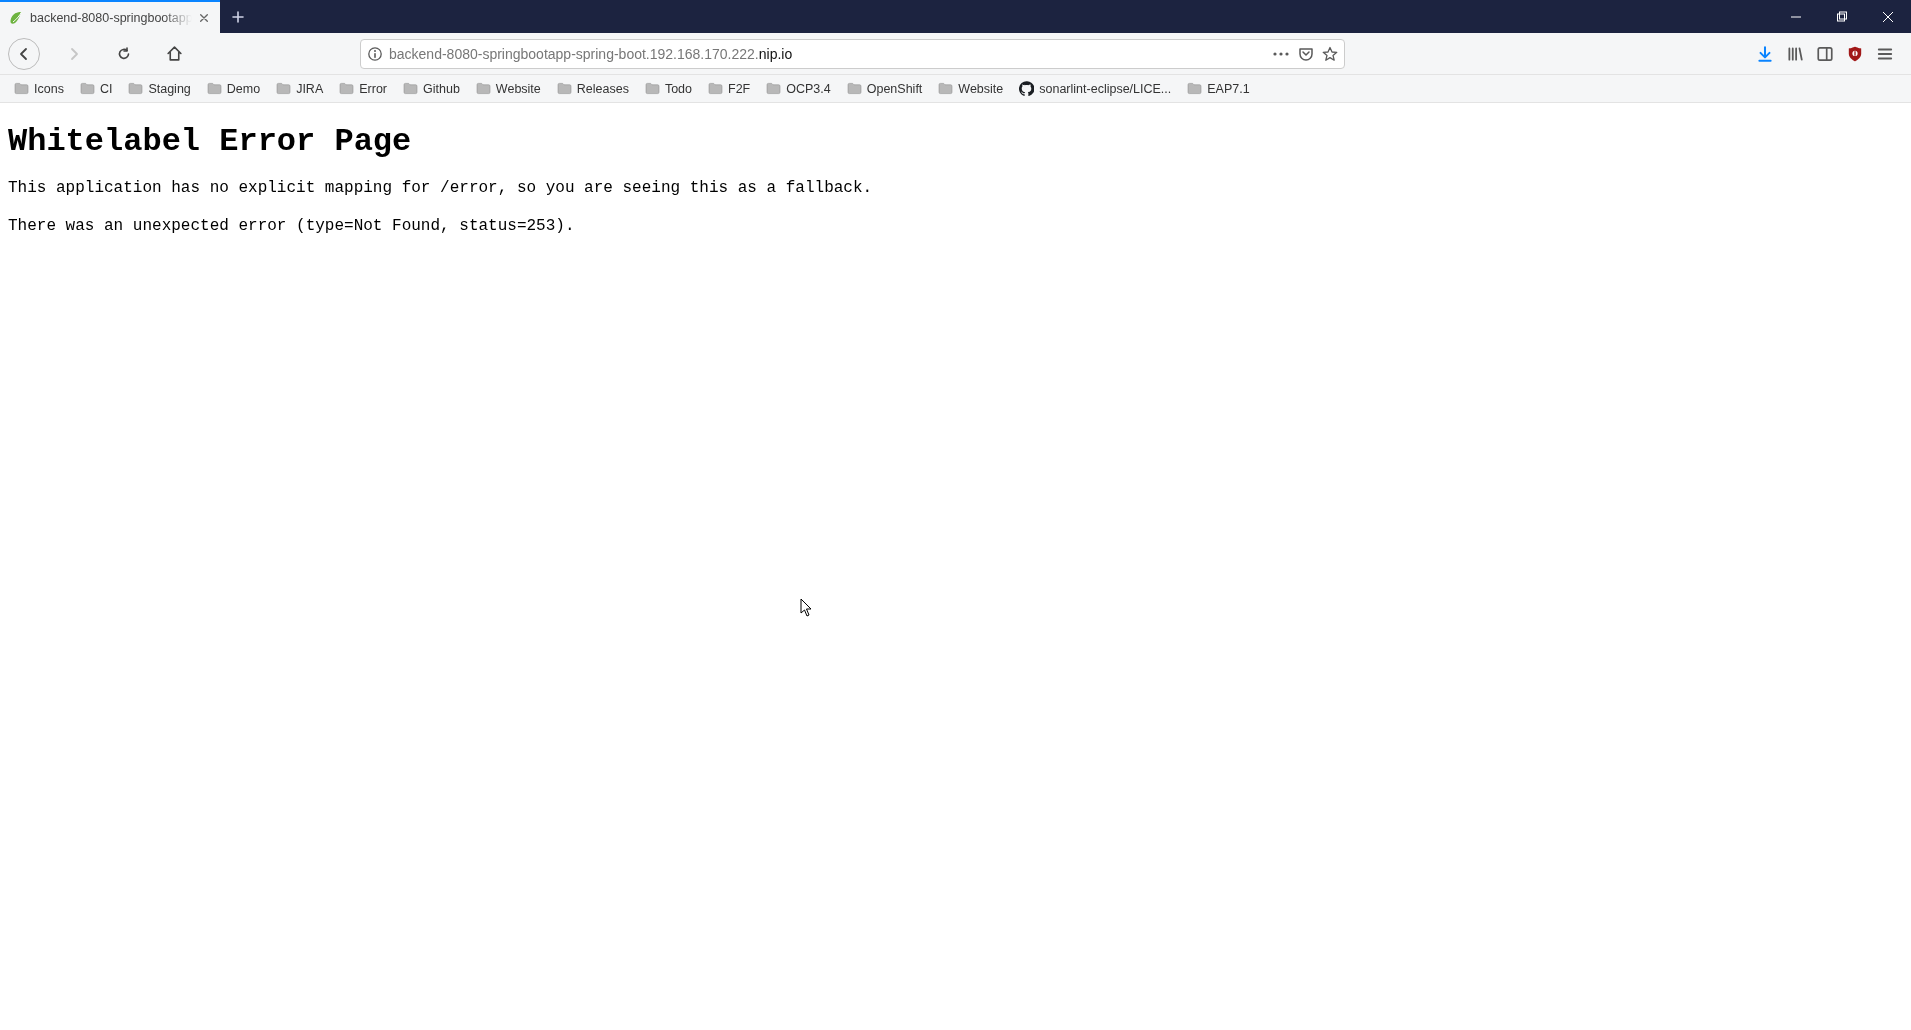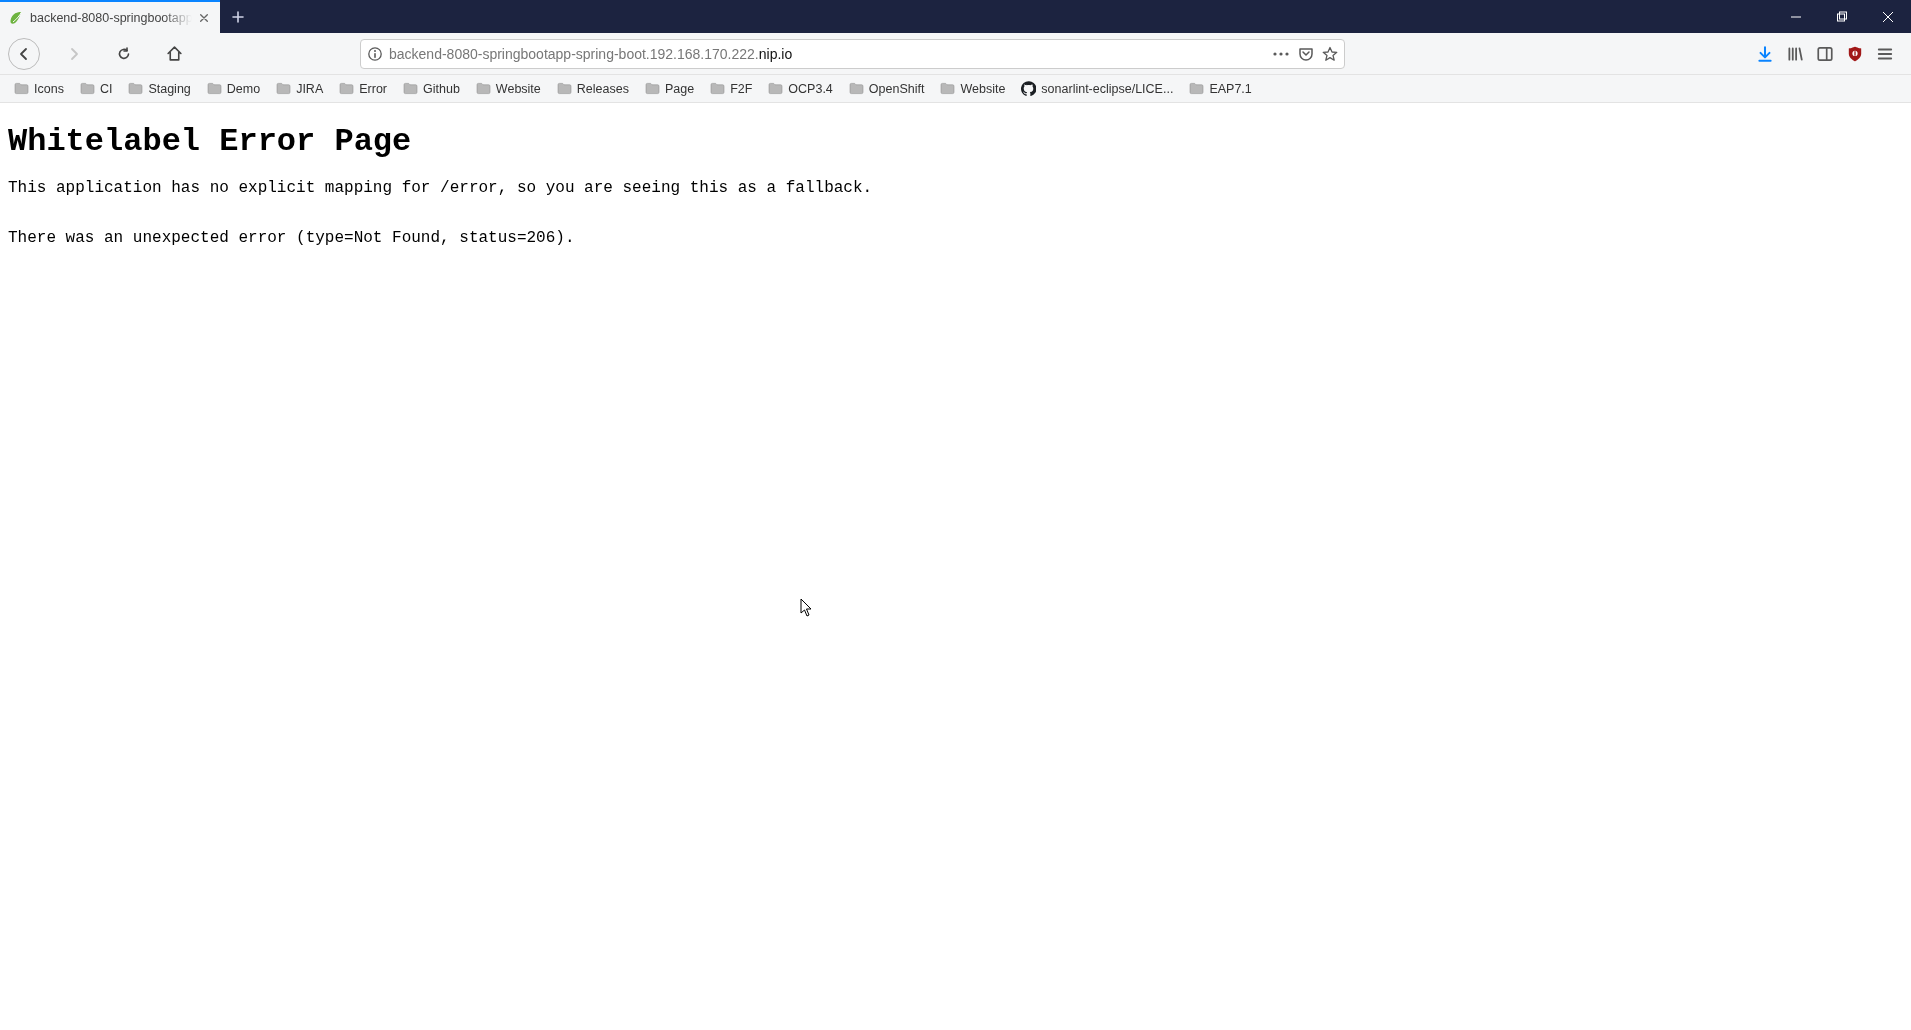--- a/index.html
+++ b/index.html
@@ -36,21 +36,21 @@
 
   
   .bookmarks { height: 28px; background:#f5f6f7; border-bottom:1px solid #e3e3e3; display:flex; align-items:center; padding: 0 8px; gap:4px; font-size:12.5px;}
   .bm { display:inline-flex; align-items:center; gap:5px; padding:2px 6px; border-radius:3px; color:#333; cursor:pointer; white-space:nowrap;text-align:right;}
   .folder-ico { width:15px; height:13px; }
   .gh-ico { width:15px; height:15px; }
 
   
   .content { flex:1; overflow:auto; padding: 8px; font-family: Liberation Mono, monospace; color:#000;}
   .content h1 { font-size: 32px; margin: 12px 0 18px 0; font-weight:bold;}
-  .content p { font-size:16px; margin: 0 0 28px 0; line-height:1.35;}
+  .content p { font-size:16px; margin: 0 0 16px 0; line-height:1.35;}
   .content .line { font-size:16px; line-height:1.35;}
 
   
   .cursor { position:fixed; left:800px; top:598px; width:14px; height:21px; pointer-events:none; z-index:9999;}
 
   svg { display:block; }
 </style>
 </head>
 <body>
 
@@ -261,21 +261,21 @@
           </svg>
         </span>
         <span>Releases</span>
       </span>
       <span class="bm">
         <span>
           <svg class="folder-ico" viewBox="0 0 16 14">
             <path d="M1 3 A1.5 1.5 0 0 1 2.5 1.5 H6 L7.5 3 H13.5 A1.5 1.5 0 0 1 15 4.5 V11 A1.5 1.5 0 0 1 13.5 12.5 H2.5 A1.5 1.5 0 0 1 1 11 Z" fill="#b8b8b8" stroke="#8f8f8f" stroke-width="0.6"></path>
           </svg>
         </span>
-        <span>Page</span>
+        <span>Todo</span>
       </span>
       <span class="bm">
         <span>
           <svg class="folder-ico" viewBox="0 0 16 14">
             <path d="M1 3 A1.5 1.5 0 0 1 2.5 1.5 H6 L7.5 3 H13.5 A1.5 1.5 0 0 1 15 4.5 V11 A1.5 1.5 0 0 1 13.5 12.5 H2.5 A1.5 1.5 0 0 1 1 11 Z" fill="#b8b8b8" stroke="#8f8f8f" stroke-width="0.6"></path>
           </svg>
         </span>
         <span>F2F</span>
       </span>
       <span class="bm">
@@ -316,21 +316,21 @@
             <path d="M1 3 A1.5 1.5 0 0 1 2.5 1.5 H6 L7.5 3 H13.5 A1.5 1.5 0 0 1 15 4.5 V11 A1.5 1.5 0 0 1 13.5 12.5 H2.5 A1.5 1.5 0 0 1 1 11 Z" fill="#b8b8b8" stroke="#8f8f8f" stroke-width="0.6"></path>
           </svg>
         </span>
         <span>EAP7.1</span>
       </span>
     </div>
 
   <div class="content">
     <h1>Whitelabel Error Page</h1>
     <p>This application has no explicit mapping for /error, so you are seeing this as a fallback.</p>
-    <div class="line">There was an unexpected error (type=Not Found, status=206).</div>
+    <div class="line">There was an unexpected error (type=Not Found, status=253).</div>
   </div>
 
 </div>
 
 <div class="cursor">
   <svg viewBox="0 0 14 21" width="14" height="21">
       <path d="M1 1 L1 15 L4.5 12 L7 18 L9 17 L6.5 11 L11 11 Z" fill="#fff" stroke="#000" stroke-width="1"></path>
     </svg>
 </div>
 

